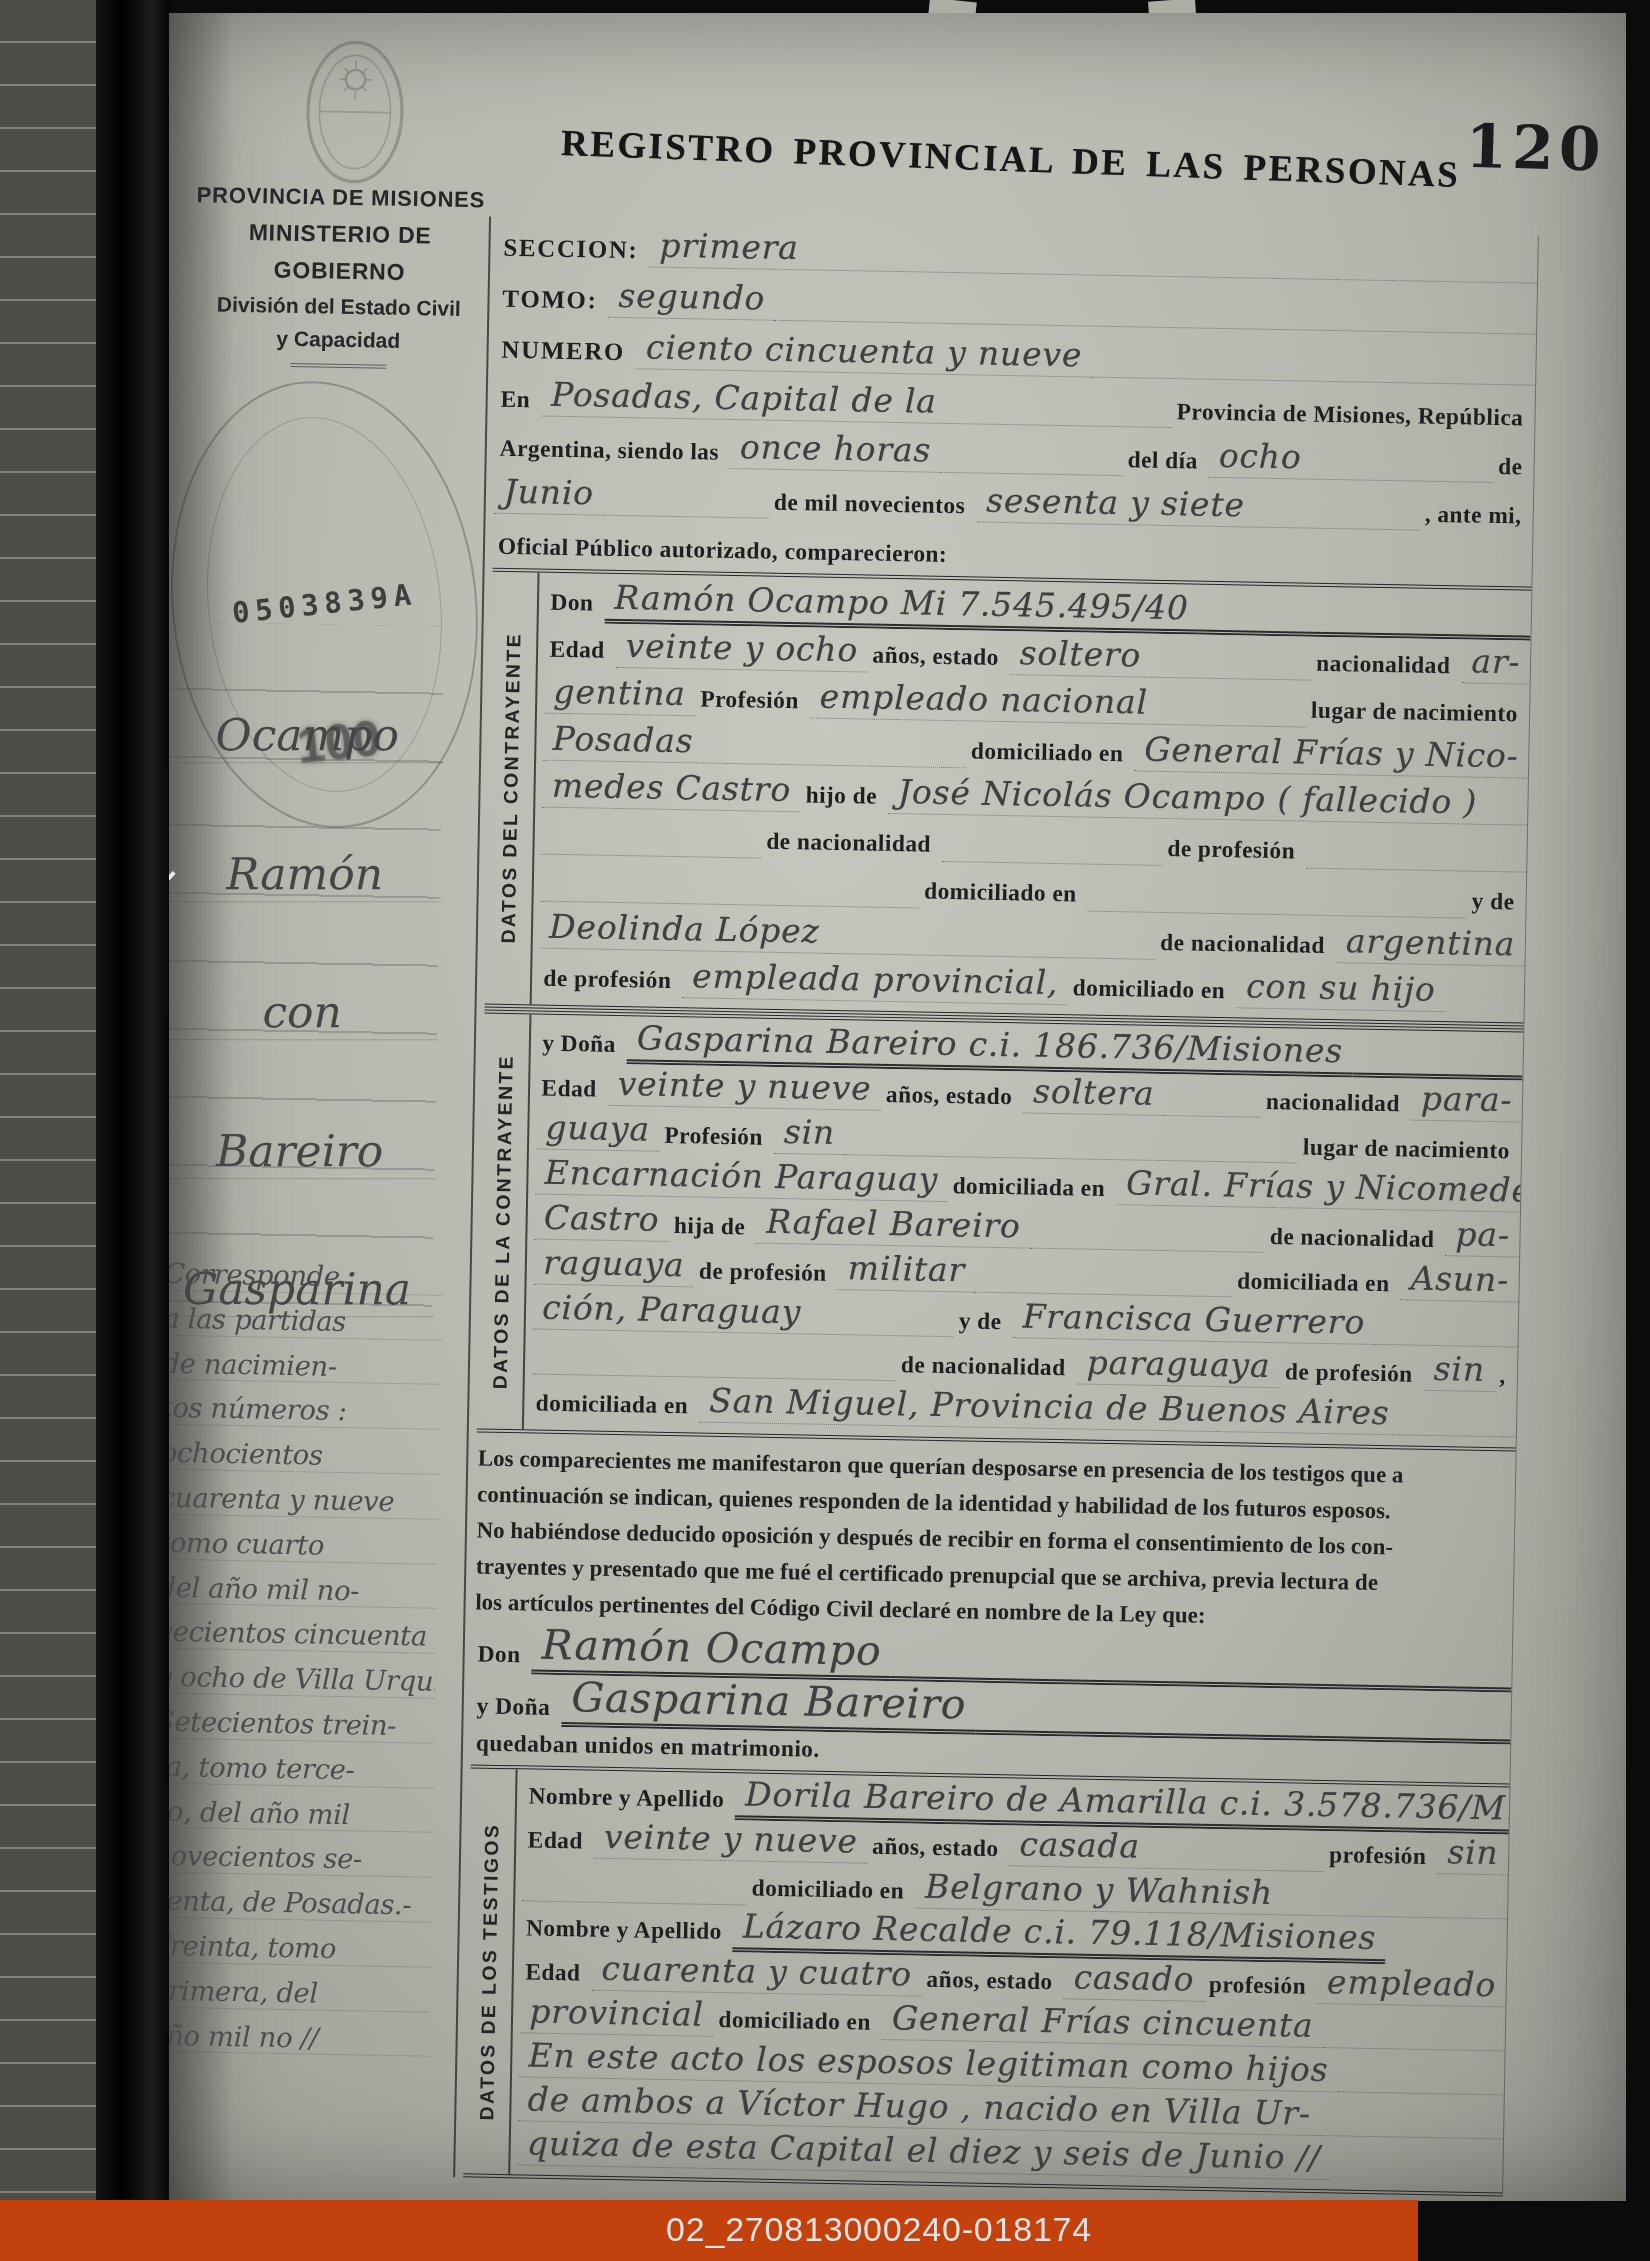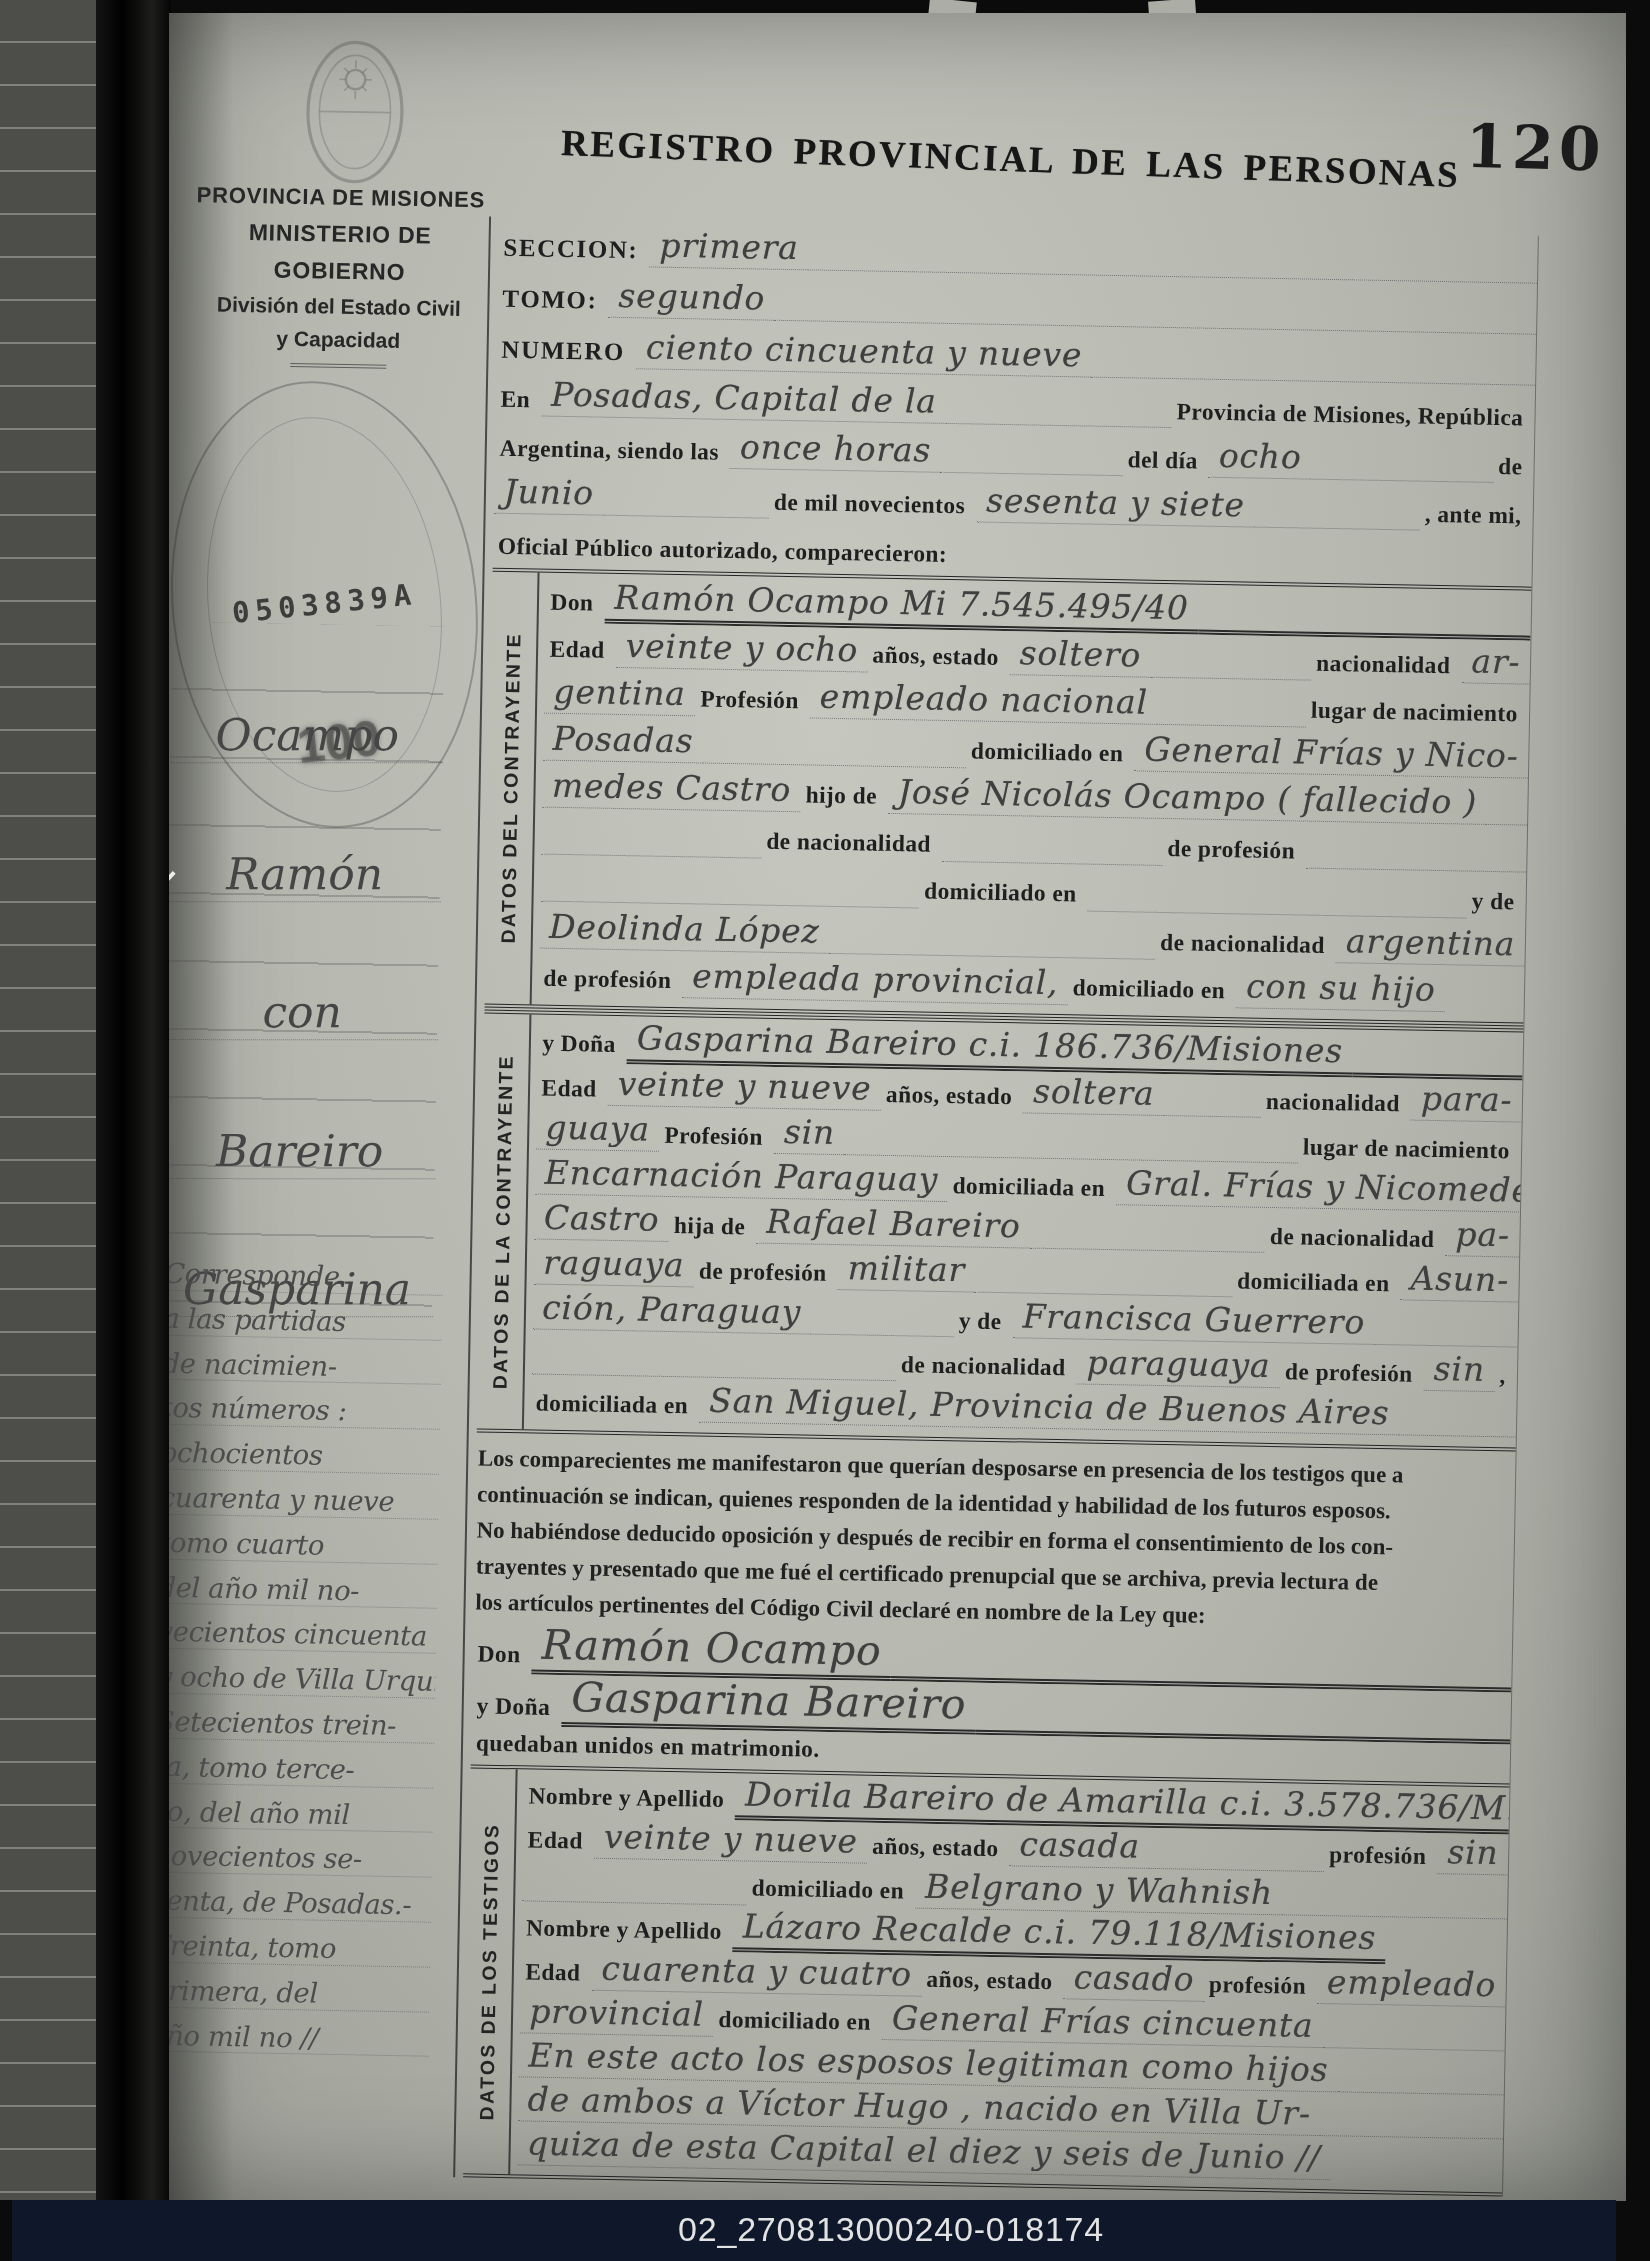--- a/index.html
+++ b/index.html
@@ -78,21 +78,21 @@
   .box .rows{flex:1;padding:3.2px 0 6.5px 6.5px;min-width:0;}
   .box-g .frow{height:47px;}
   .box-b .frow{height:45px;}
   .box-w .frow{height:44px;}
   .para{margin:8px 0 1.6px 1.6px;}
   .para p{margin:0;font:700 23px/36px "Liberation Serif",serif;color:#212121;white-space:nowrap;overflow:hidden;}
   .s-dec .frow{height:52px;}
   .s-dec .frow.short{height:37px;}
   .s-dec .hw{font-size:41px;}
 
-  .bottombar{position:absolute;left:12px;top:2200px;width:1604px;height:61px;background:#0f172a;}
+  .bottombar{position:absolute;left:0;top:2200px;width:1418px;height:61px;background:#c2410c;}
   .bottombar span{position:absolute;left:666px;top:9.7px;
     font:400 34px "Liberation Sans",sans-serif;color:#e3e3e3;letter-spacing:0.8px;}
 </style>
 </head>
 <body>
 
 <div class="photo">
   <div class="ruled-strip"></div>
   <div class="binding"></div>
   <div class="clip c1"></div>

